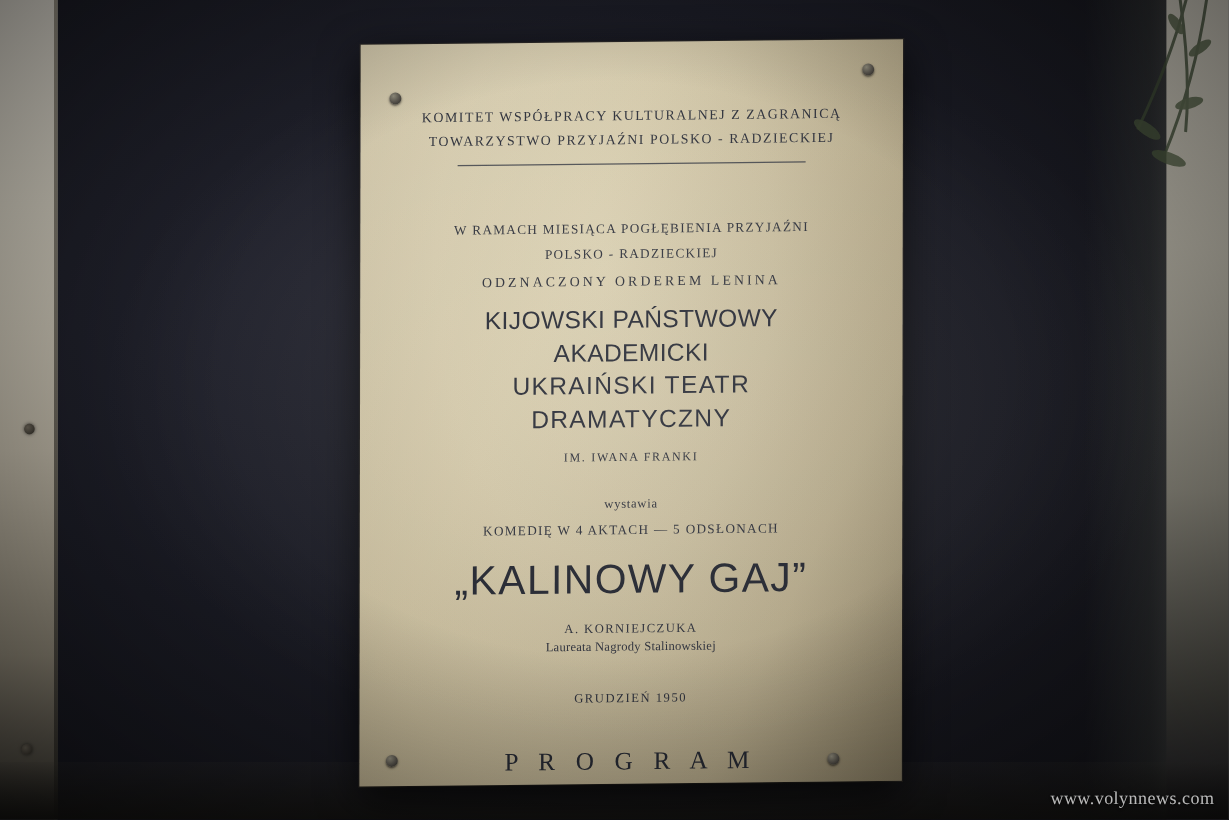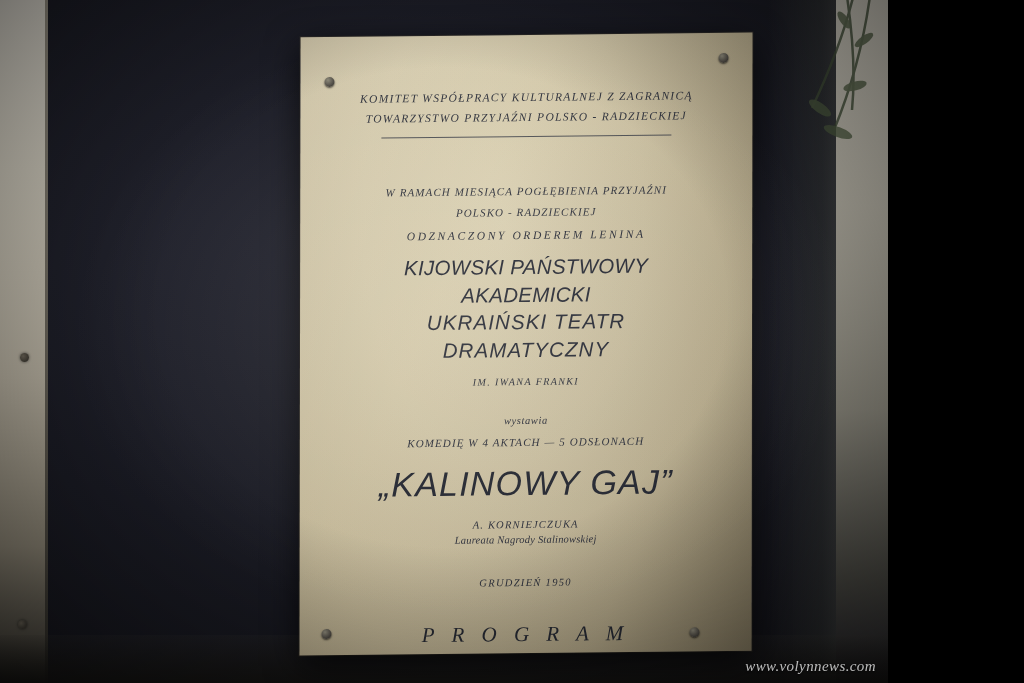--- a/index.html
+++ b/index.html
@@ -9,25 +9,24 @@
   }
   body {
     width: 1024px;
     height: 683px;
     overflow: hidden;
     font-family: "Liberation Serif", serif;
   }
 
   #scene {
     position: relative;
-    width: 888px;
+    width: 1024px;
     height: 683px;
     background: #1b1c26;
     overflow: hidden;
-    font-style: italic;
   }
 
   
   .wall-dark {
     position: absolute;
     left: 0; top: 0;
     width: 1024px; height: 683px;
     background:
       radial-gradient(ellipse at 30% 35%, #23242f 0%, #1a1b24 45%, #131318 100%);
   }

